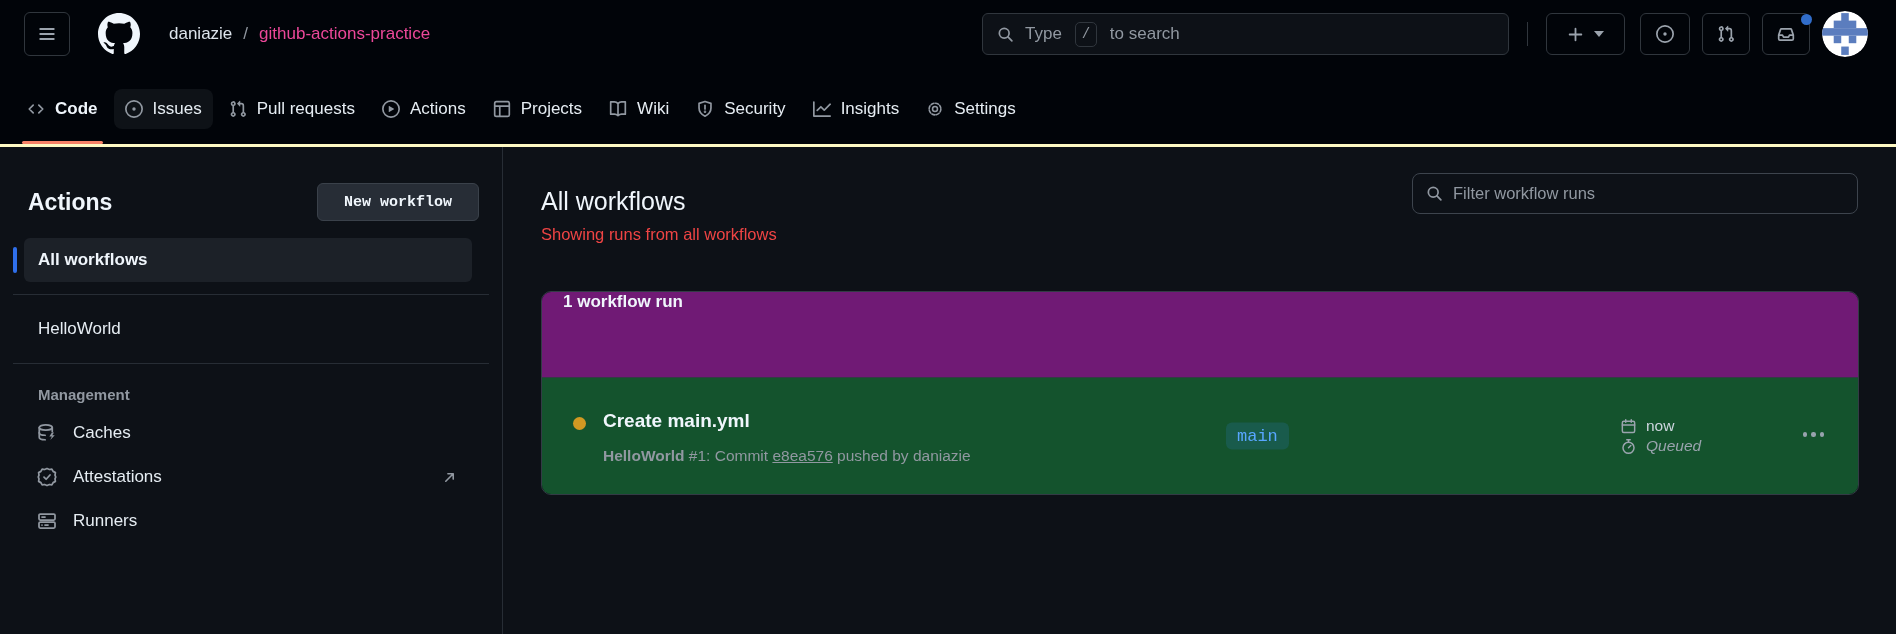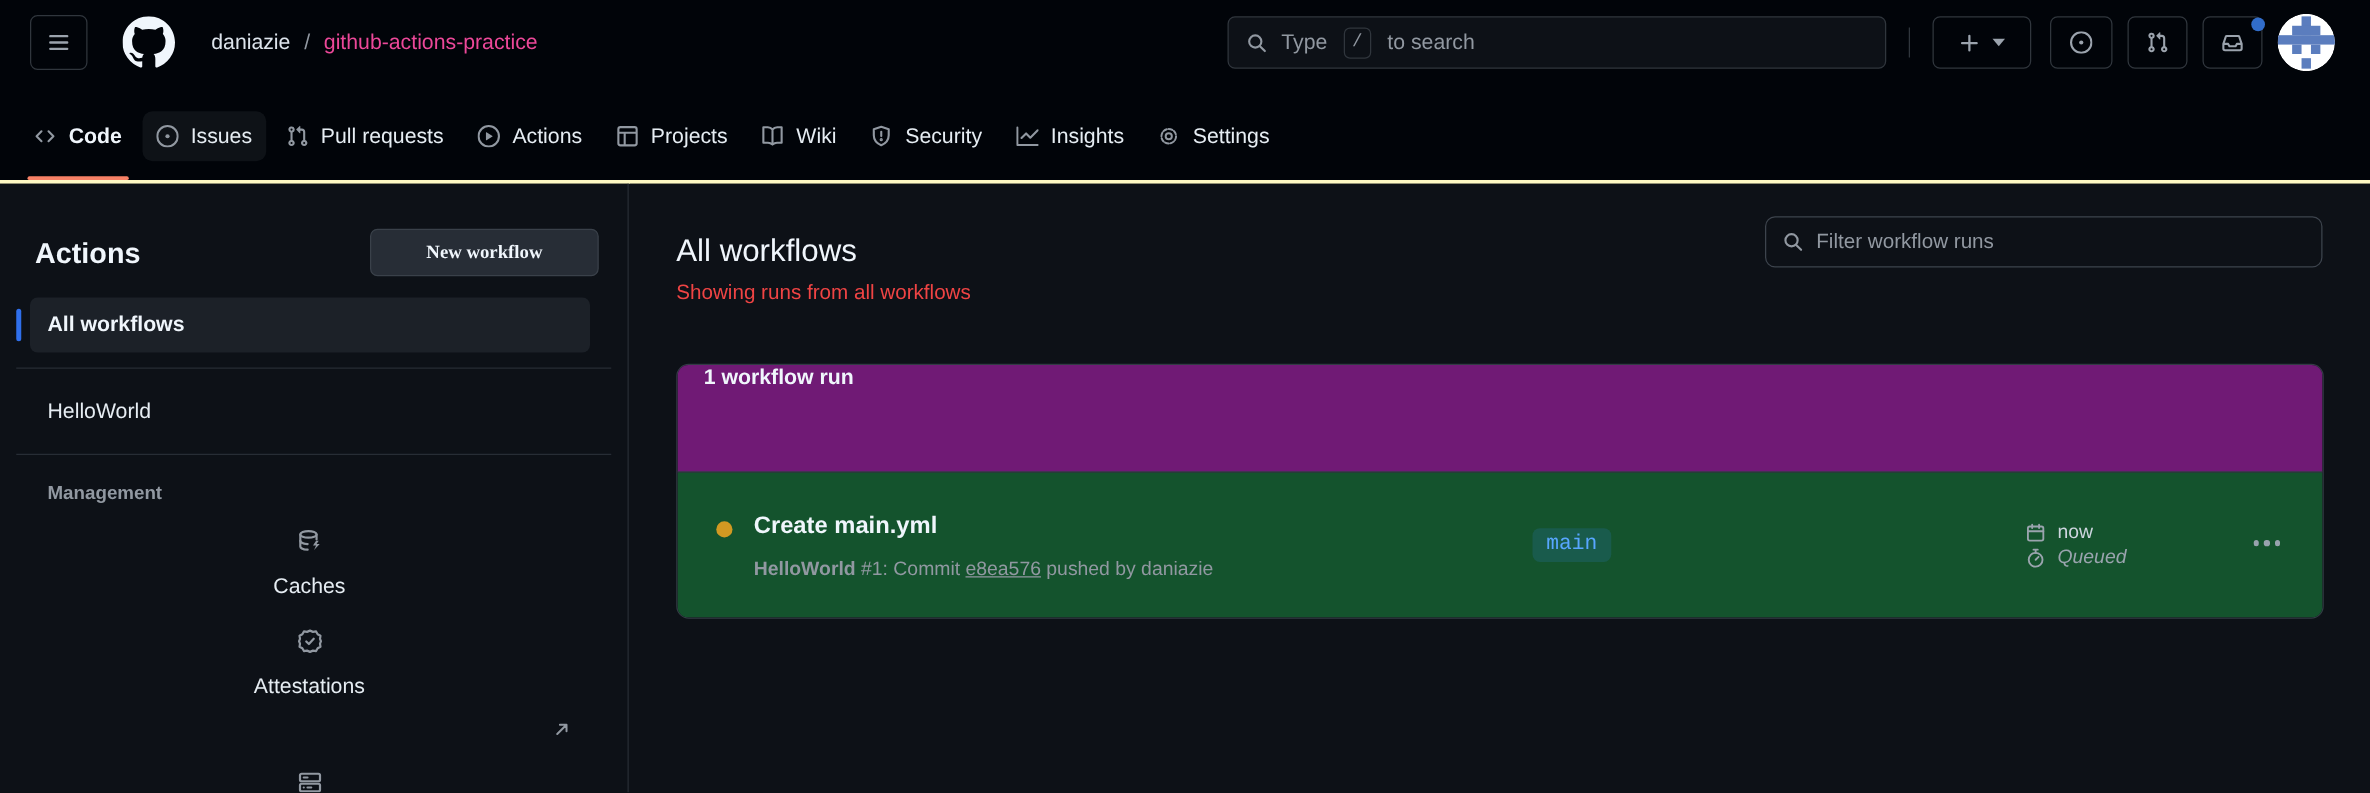--- a/index.html
+++ b/index.html
@@ -70,40 +70,40 @@
   .tab.hovered { background:rgba(177,186,196,0.08); }
 
   
   .sidebar {
     position:absolute; top:147px; bottom:0; left:0; width:503px;
     background:#0d1117; border-right:1px solid #272d35;
   }
   .sidebar-head { display:flex; justify-content:space-between; align-items:center; margin:36px 23px 0 28px; }
   .sidebar-title { font-size:23px; font-weight:700; color:#f0f6fc; }
   .btn-secondary {
-    height:38px; padding:0 44px; font-size:15px; font-weight:700; color:#f0f6fc;
+    height:38px; padding:0 26px; font-size:15px; font-weight:700; color:#f0f6fc;
     background:#272d36; border:1px solid #3a414a; border-radius:6px; cursor:pointer;
-    font-family:Liberation Serif, serif;
+    font-family:Liberation Mono, monospace;
   }
   .side-list { margin-top:17px; }
   .side-item {
     position:relative; margin:0 30px 0 24px; padding:12px 14px;
     font-size:17px; color:#e6edf3; border-radius:6px; cursor:pointer;
   }
   .side-item.selected { background:#1c2128; font-weight:700; color:#f0f6fc; }
   .side-item.selected::before {
     content:""; position:absolute; left:-11px; top:50%; transform:translateY(-50%);
     width:4px; height:26px; border-radius:3px; background:#2f6feb;
   }
   .side-divider { height:1px; background:#272d35; margin:12px 13px; }
   .section-label { margin:22px 0 8px 38px; font-size:15px; font-weight:700; color:#9198a1; }
   .mgmt-item {
     display:flex; align-items:center; gap:16px;
     margin:0 30px 0 24px; padding:12px 14px 12px 13px;
-    font-size:17px; color:#e6edf3; border-radius:6px; cursor:pointer;flex-direction:column;
+    font-size:17px; color:#e6edf3; border-radius:6px; cursor:pointer;
   }
   .mgmt-item .micon { color:#9198a1; }
   .ext-arrow { margin-left:auto; color:#9198a1; }
 
   
   .main { position:absolute; left:504px; top:147px; right:0; bottom:0; background:#0d1117; }
   .main-head { position:relative; padding:40px 38px 0 37px; }
   .main-title { font-size:25px; font-weight:400; color:#f0f6fc; }
   .main-sub { margin-top:9px; font-size:16.5px; color:#ef4444; }
   .filter-box {

